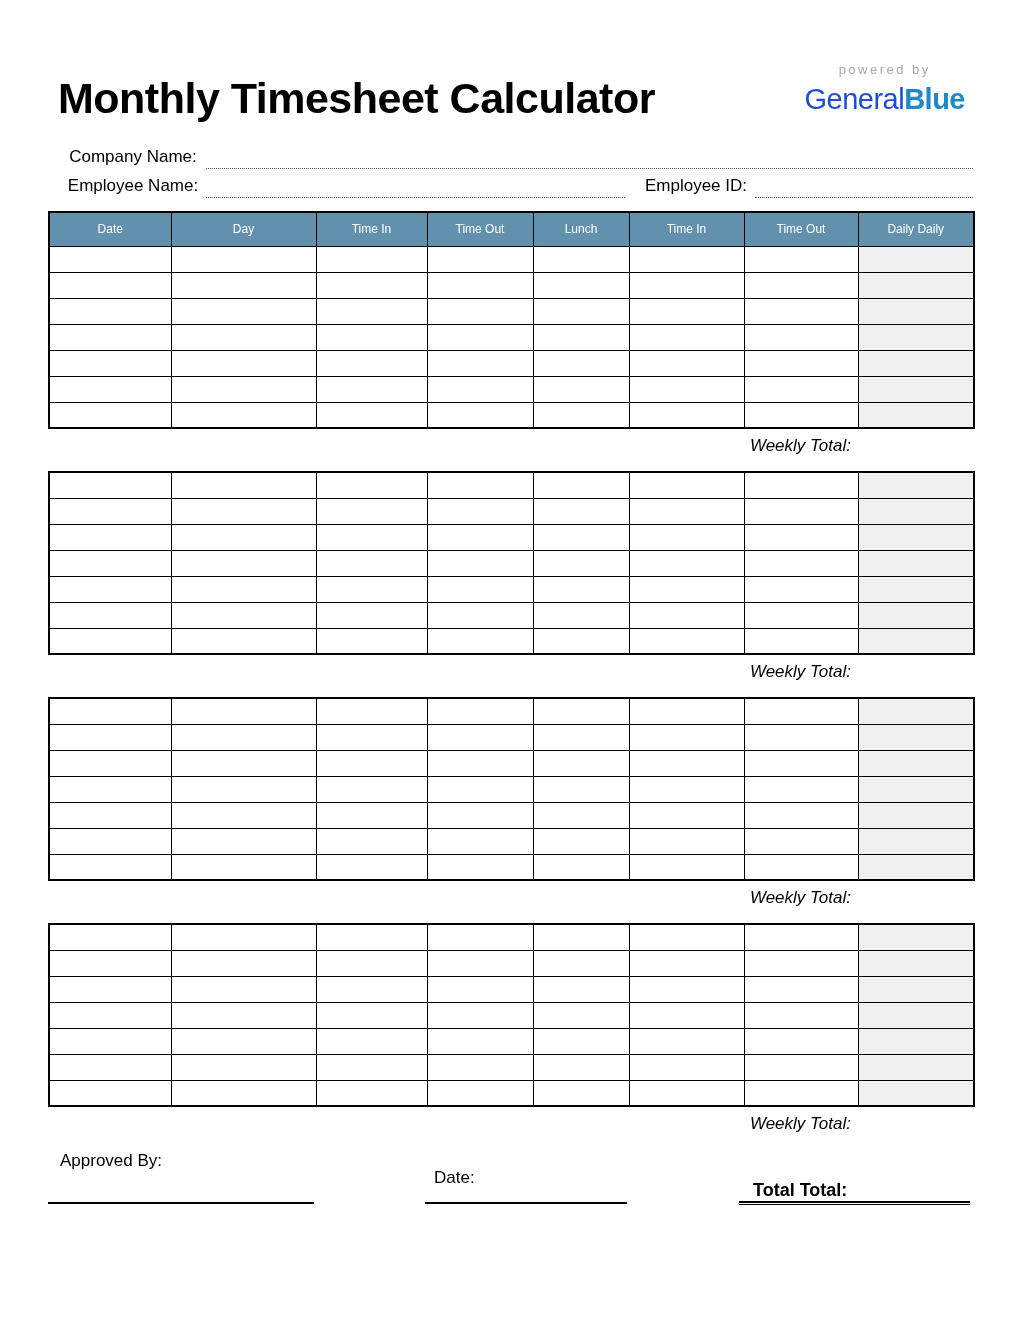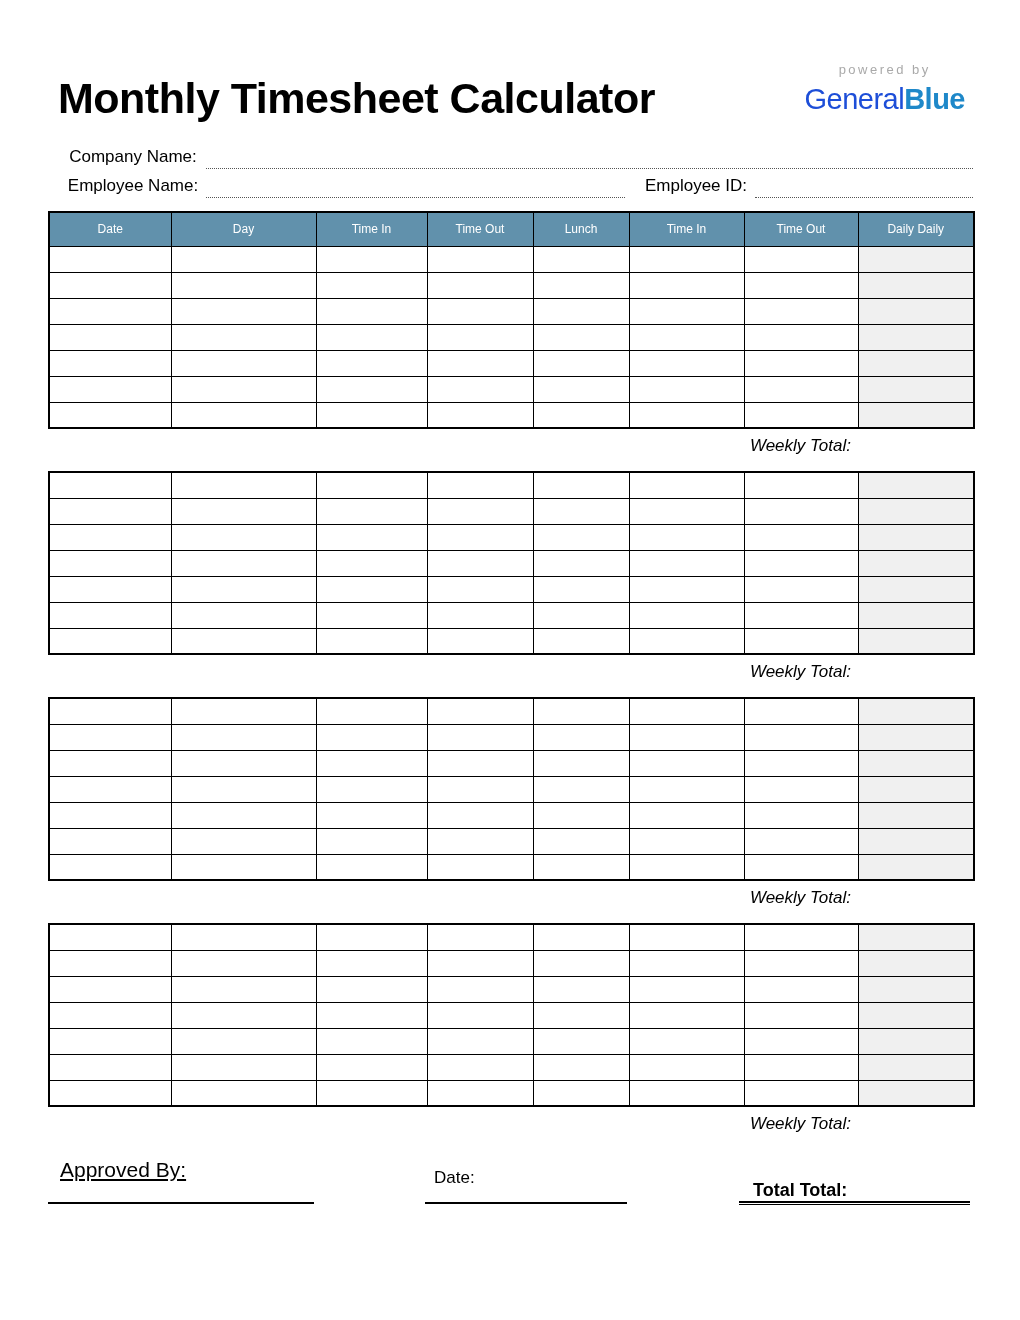--- a/index.html
+++ b/index.html
@@ -49,21 +49,21 @@
   table.sheet td{border:1px solid var(--border-c);height:26px;padding:0 4px;font-size:14px;}
   table.sheet td.daily{background:var(--daily-bg);}
   .weekly-total{
     position:relative;width:925px;text-align:right;
     font-style:italic;font-size:17px;line-height:20px;
     margin:7px 0 15px;padding-right:122px;
   }
   .wt-value{position:absolute;right:8px;top:0;width:106px;height:20px;font-style:normal;}
   
   .footer{position:relative;width:925px;height:110px;}
-  .appr-label{position:absolute;left:12px;top:9px;font-size:21px;text-decoration:underline;}
+  .appr-label{position:absolute;left:12px;top:2px;font-size:17px;}
   .date-label{position:absolute;left:386px;top:19px;font-size:17px;}
   .appr-line{position:absolute;left:0;top:53px;width:266px;border-top:2px solid #000;}
   .date-line{position:absolute;left:377px;top:53px;width:202px;border-top:2px solid #000;}
   .th-label{position:absolute;left:705px;top:31px;font-size:18px;font-weight:700;}
   .th-value{position:absolute;left:820px;top:31px;width:130px;height:20px;font-size:17px;font-weight:700;}
   .th-line{position:absolute;left:691px;top:52px;width:231px;height:4px;
     border-top:2px solid #000;border-bottom:1.5px solid #000;}
   .sig-value{display:block;height:20px;font-size:15px;padding:0 4px;}
   .appr-value{position:absolute;left:0;top:32px;width:266px;}
   .date-value{position:absolute;left:377px;top:32px;width:202px;}

